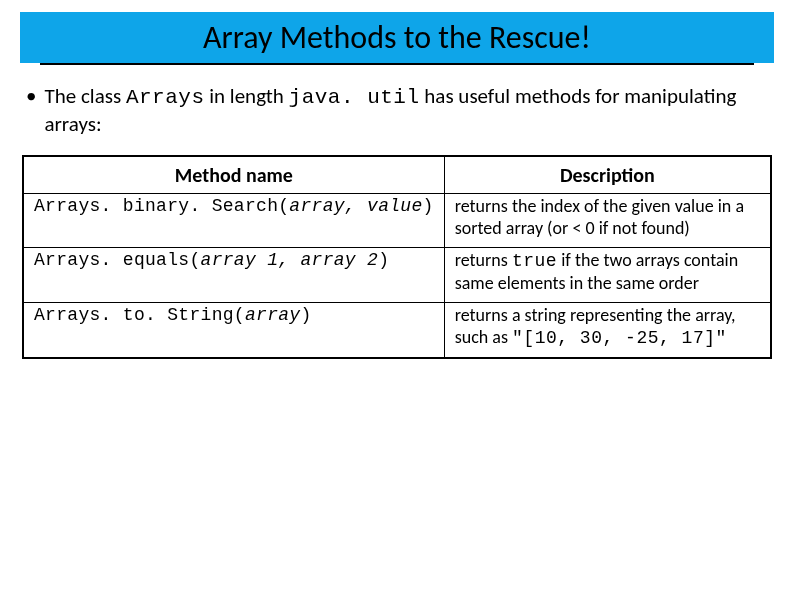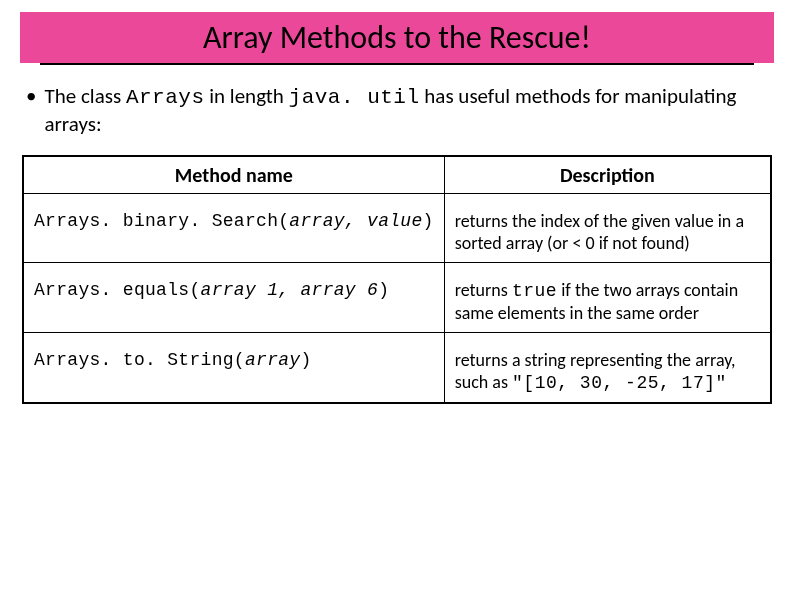--- a/index.html
+++ b/index.html
@@ -15,21 +15,21 @@
     .slide {
       width: 794px;
       height: 595px;
       padding: 0;
       position: relative;
     }
     .title-container {
       margin: 12px 20px 18px 20px;
     }
     .title-bar {
-      background: #ec4899;
+      background: #0ea5e9;
       padding: 6px 16px;
       position: relative;
     }
     .title {
       font-size: 32px;
       font-weight: normal;
       color: #000;
       text-align: center;
     }
     .title-underline {
@@ -63,21 +63,21 @@
       vertical-align: top;
     }
     .table th {
       font-size: 20px;
       font-weight: bold;
       text-align: center;
       padding: 6px 20px;
     }
     .table td {
       font-size: 18px;
-      padding: 16px 10px 7px 10px;
+      padding: 1px 10px 7px 10px;
       line-height: 1.25;
     }
     .col-method {
       width: 51%;
     }
     .col-desc {
       width: 49%;
     }
     .method-cell {
       font-family: Consolas, "Courier New", monospace;
@@ -114,21 +114,21 @@
         <th>Method name</th>
         <th>Description</th>
       </tr>
     </thead>
     <tbody id="table-body">
     <tr>
           <td class="method-cell"><span>Arrays. binary. Search(</span><span class="italic">array, value</span><span>)</span></td>
           <td><span>returns the index of the given value in a sorted array (or &lt; 0 if not found)</span></td>
         </tr>
         <tr>
-          <td class="method-cell"><span>Arrays. equals(</span><span class="italic">array 1, array 6</span><span>)</span></td>
+          <td class="method-cell"><span>Arrays. equals(</span><span class="italic">array 1, array 2</span><span>)</span></td>
           <td><span>returns </span><span class="mono">true</span><span> if the two arrays contain same elements in the same order</span></td>
         </tr>
         <tr>
           <td class="method-cell"><span>Arrays. to. String(</span><span class="italic">array</span><span>)</span></td>
           <td><span>returns a string representing the array, such as </span><span class="mono">"[10, 30, -25, 17]"</span></td>
         </tr>
       </tbody>
   </table>
 
 </div>

